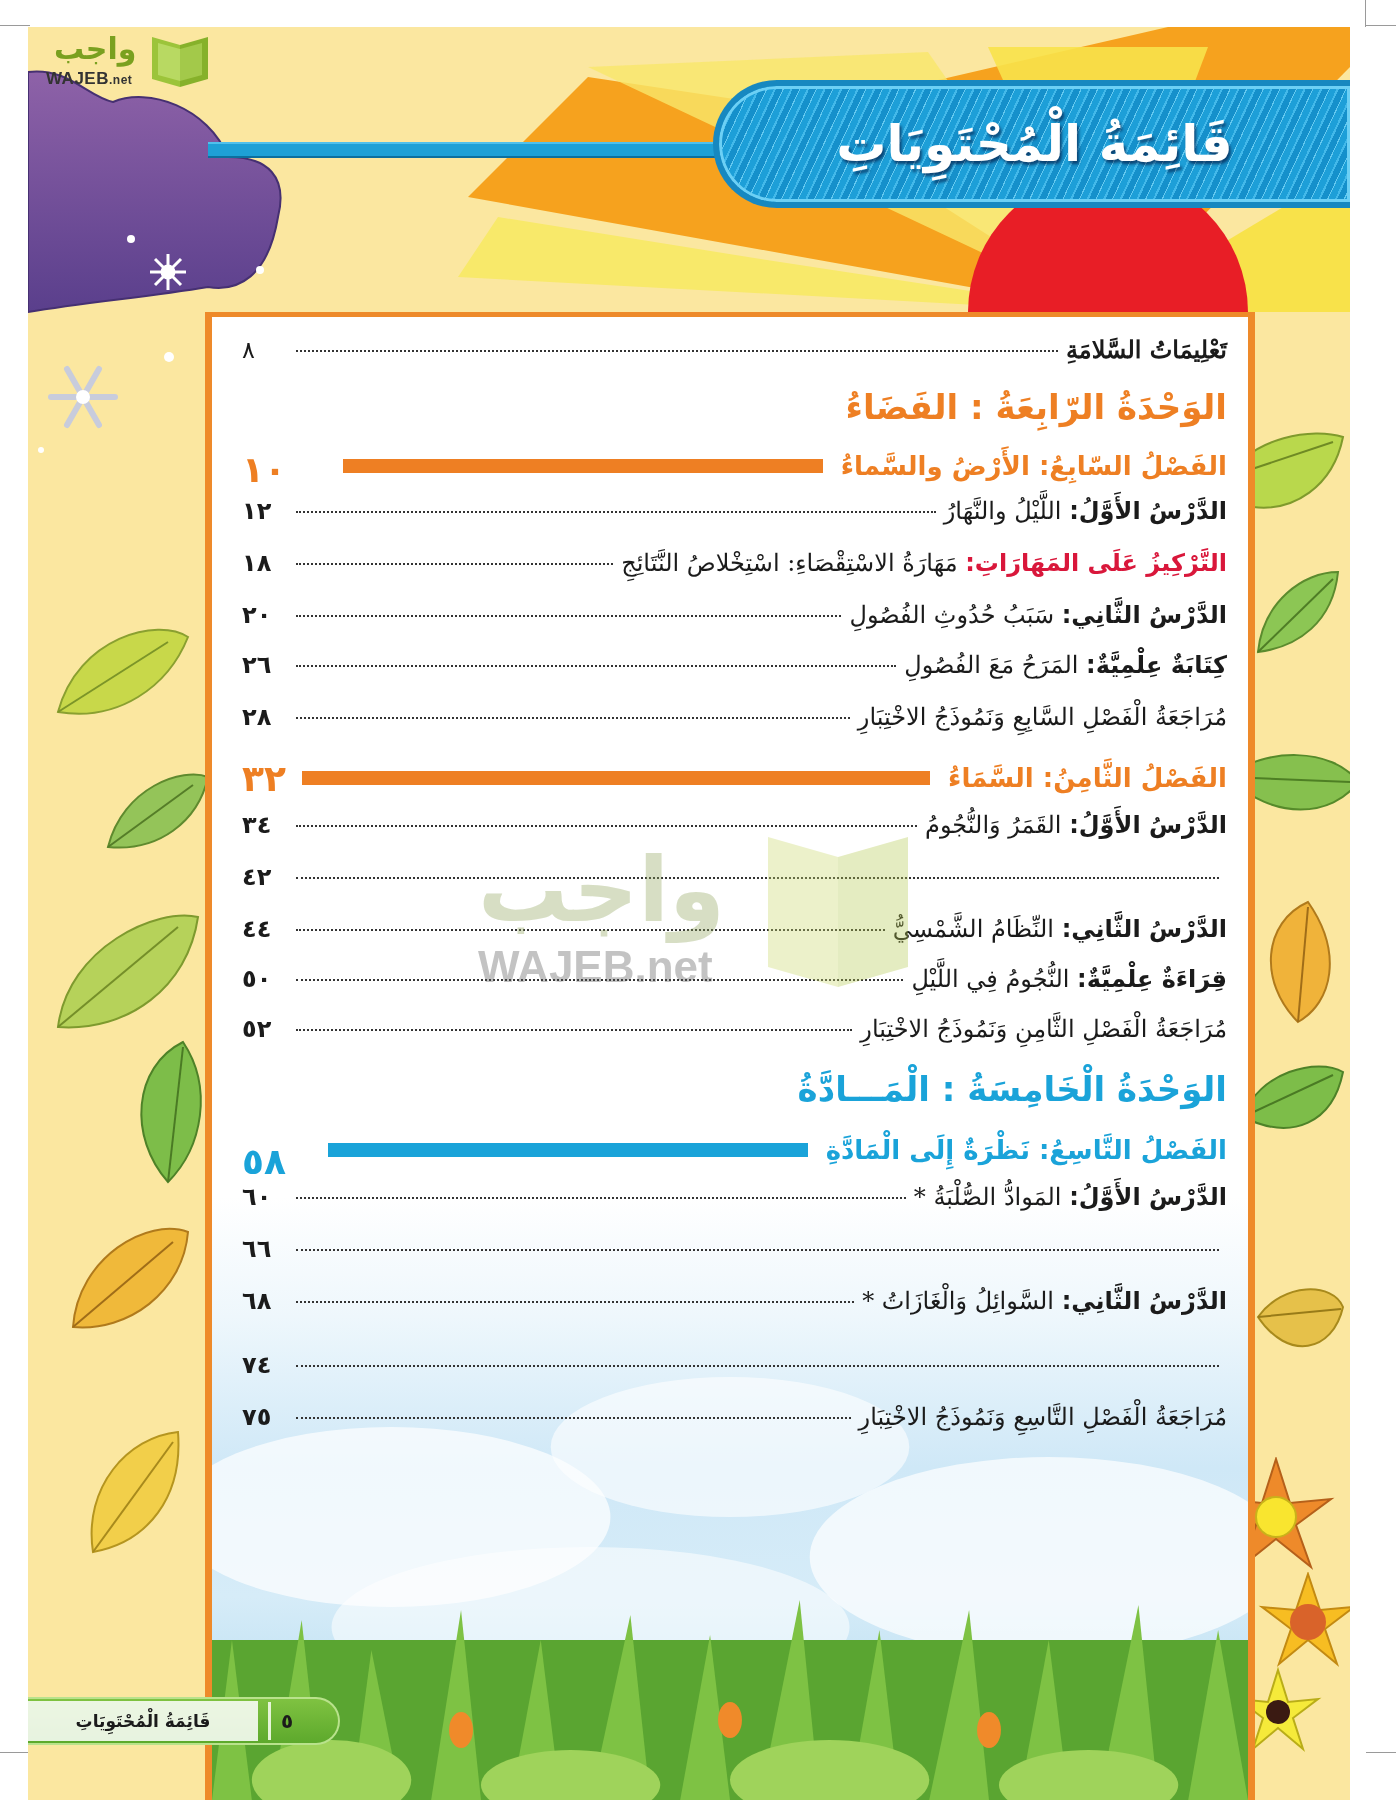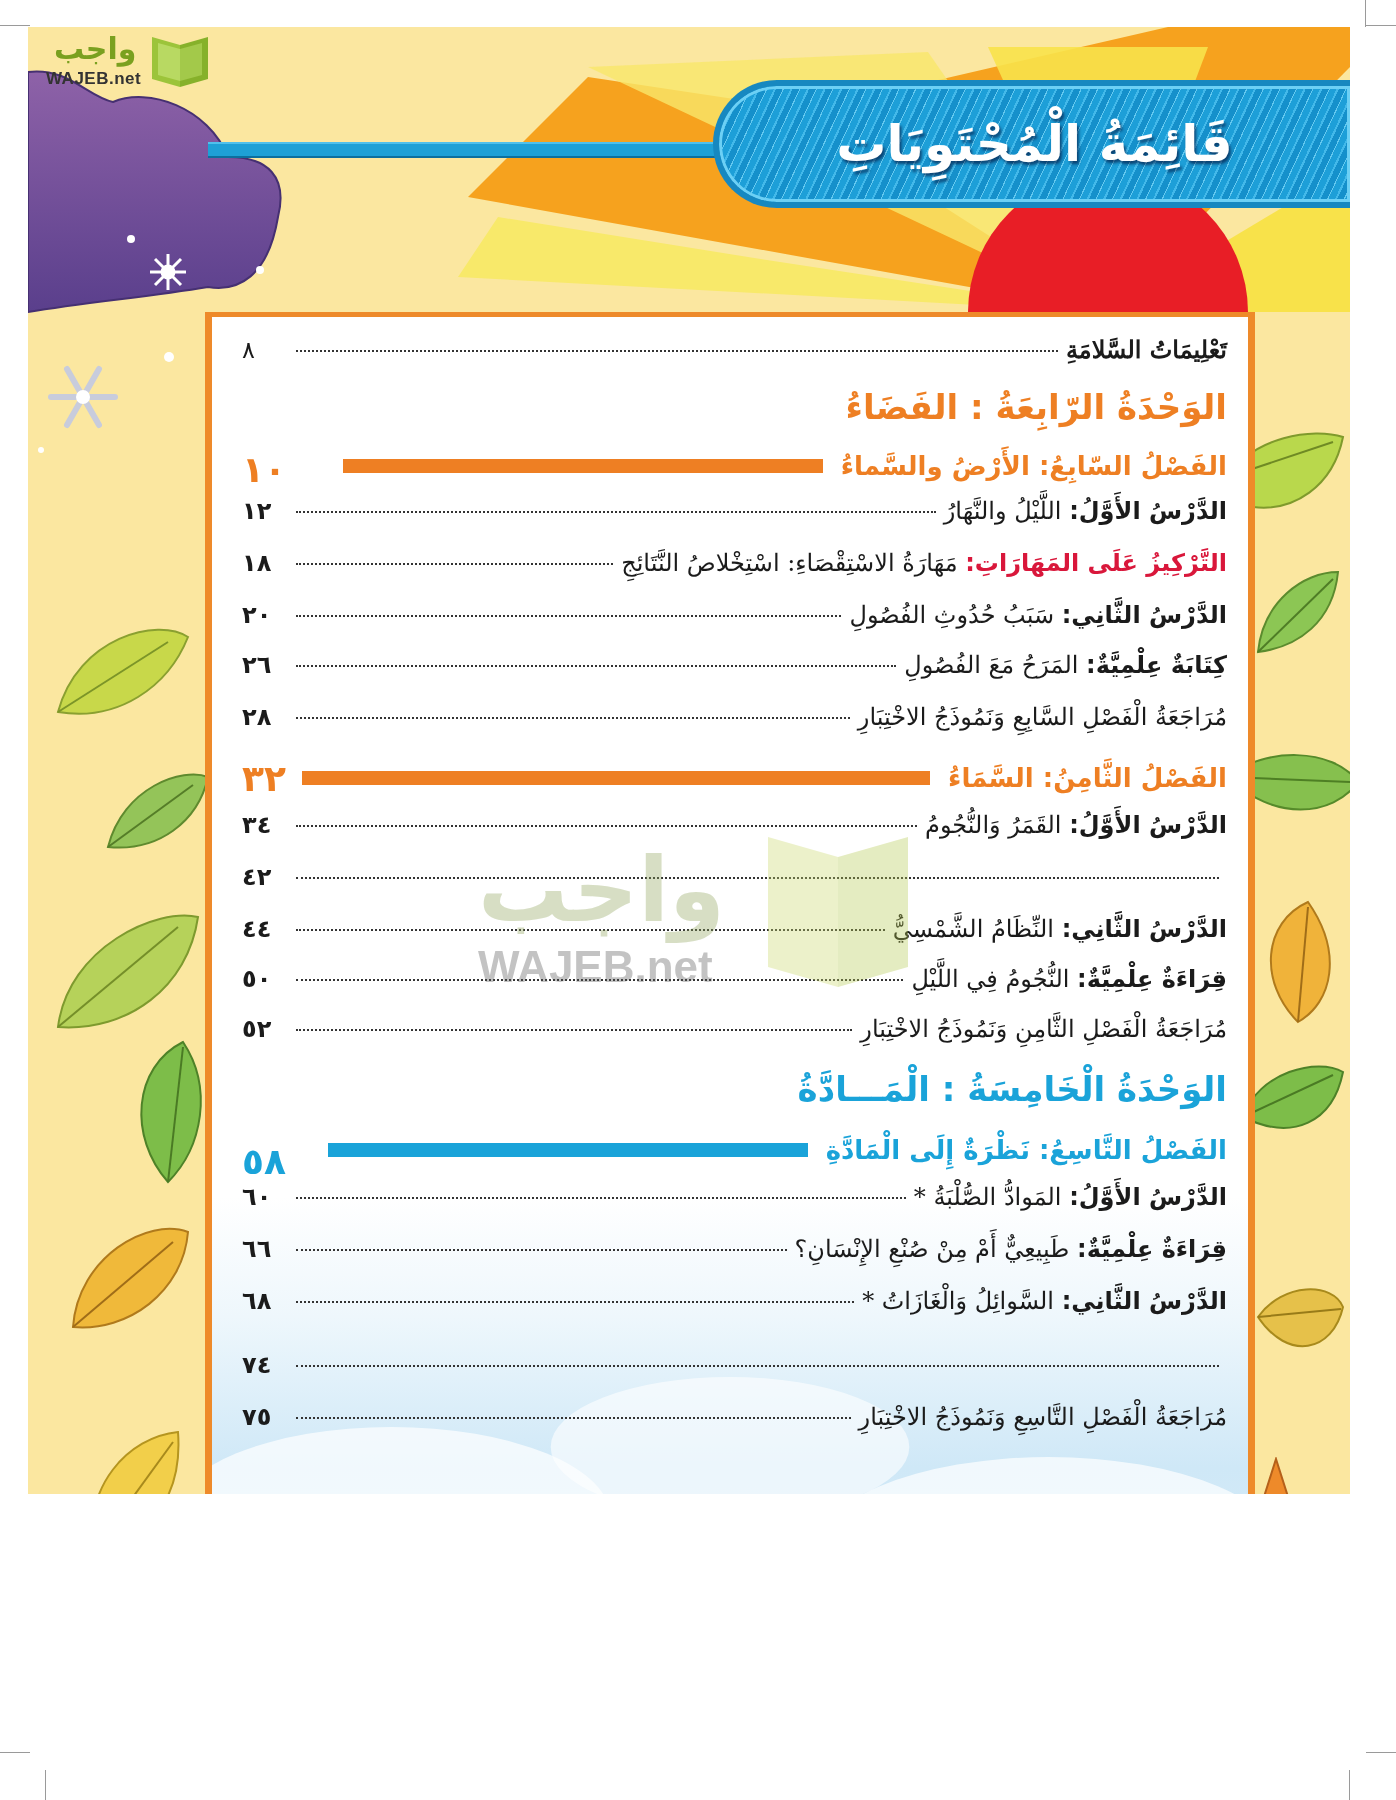--- a/index.html
+++ b/index.html
@@ -1,31 +1,31 @@
 <!DOCTYPE html>
 <html lang="ar" dir="rtl"><head>
   <meta charset="utf-8">
   <style>
     * { box-sizing: border-box; margin: 0; padding: 0; }
     html, body { width: 1396px; height: 1800px; background: #ffffff; overflow: hidden; }
     body { position: relative; font-family: "DejaVu Sans", sans-serif; }
 
     .page {
-      position: absolute; left: 28px; top: 27px; width: 1322px; height: 1467px;
+      position: absolute; left: 28px; top: 27px; width: 1322px; height: 1773px;
       background: #fbe7a0; overflow: hidden;
     }
     
     .crop { position: absolute; background: #9a9a9a; }
 
     
     .logo { position: absolute; left: 4px; top: 2px; width: 190px; height: 64px; direction: ltr; }
     .logo-book { position: absolute; left: 112px; top: 6px; width: 72px; height: 52px; }
     .logo-ar { position: absolute; left: 22px; top: 2px; font-size: 30px; font-weight: bold; color: #7aa01f; font-family: "DejaVu Sans", sans-serif; }
     .logo-en { position: absolute; left: 14px; top: 40px; font-size: 17px; font-weight: bold; color: #333; font-family: "Liberation Sans", sans-serif; letter-spacing: 0.5px; }
-    .logo-en small { font-size: 17px; text-align: center; }
+    .logo-en small { font-size: 12px; text-align: center; }
 
     
     .sun-rays { position: absolute; left: 0; top: 0; width: 1322px; height: 300px; }
     .cloud { position: absolute; left: 0; top: 40px; width: 260px; height: 270px; }
 
     .title-bar-line { position: absolute; left: 180px; top: 115px; width: 560px; height: 16px; background: #1ea0d6; border-top: 2px solid #4fc0ec; border-bottom: 2px solid #0c6f9e; }
     .title-banner {
       position: absolute; left: 685px; top: 53px; width: 637px; height: 128px;
       background: repeating-linear-gradient(115deg, #1d9fd8 0 6px, #43b9ea 6px 8px, #1590cb 8px 14px, #64c9f0 14px 15px);
       border: 6px solid #1788c0; border-right: none; border-radius: 64px 0 0 64px;
@@ -337,21 +337,20 @@
         <span class="c-bar" style="background:#1aa3d9;"></span>
         <span class="c-page" style="color:#1aa3d9;margin-top:22px;">٥٨</span>
       </div>
 
       <div class="row" style="top:866px;">
         <span class="label"><span class="pre">الدَّرْسُ الأَوَّلُ:</span> <span>المَوادُّ الصُّلْبَةُ *</span></span>
         <span class="dots"></span>
         <span class="page-no">٦٠</span>
       </div>
       <div class="row" style="top:918px;">
-        <span class="label"><span class="pre">قِرَاءَةٌ عِلْمِيَّةٌ:</span> <span>طَبِيعِيٌّ أَمْ مِنْ صُنْعِ الإِنْسَانِ؟</span></span>
         <span class="dots"></span>
         <span class="page-no">٦٦</span>
       </div>
       <div class="row" style="top:970px;">
         <span class="label"><span class="pre">الدَّرْسُ الثَّانِي:</span> <span>السَّوائِلُ وَالْغَازَاتُ *</span></span>
         <span class="dots"></span>
         <span class="page-no">٦٨</span>
       </div>
       <div class="row" style="top:1034px;">
         <span class="dots"></span>

